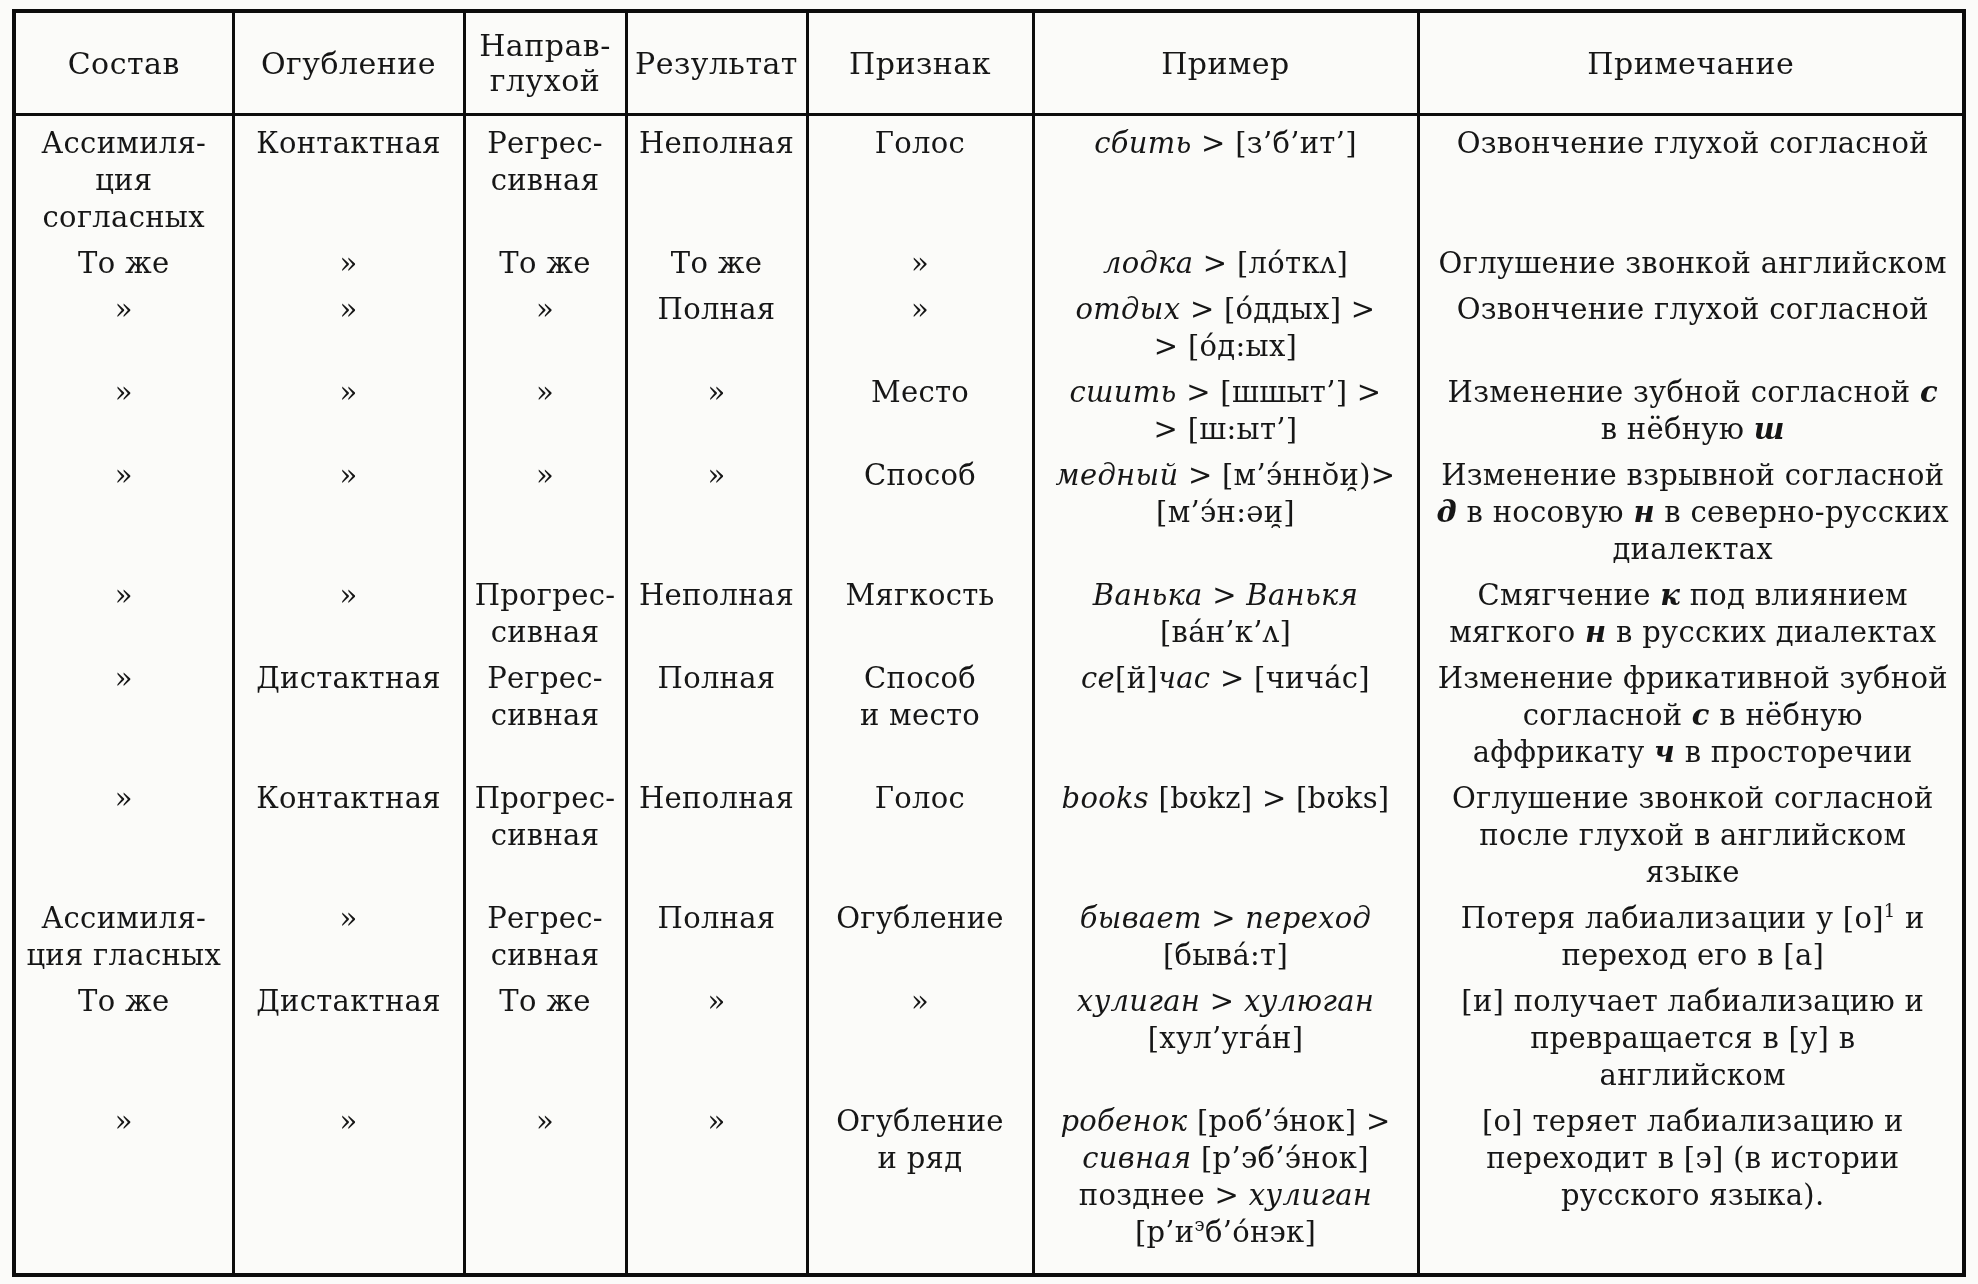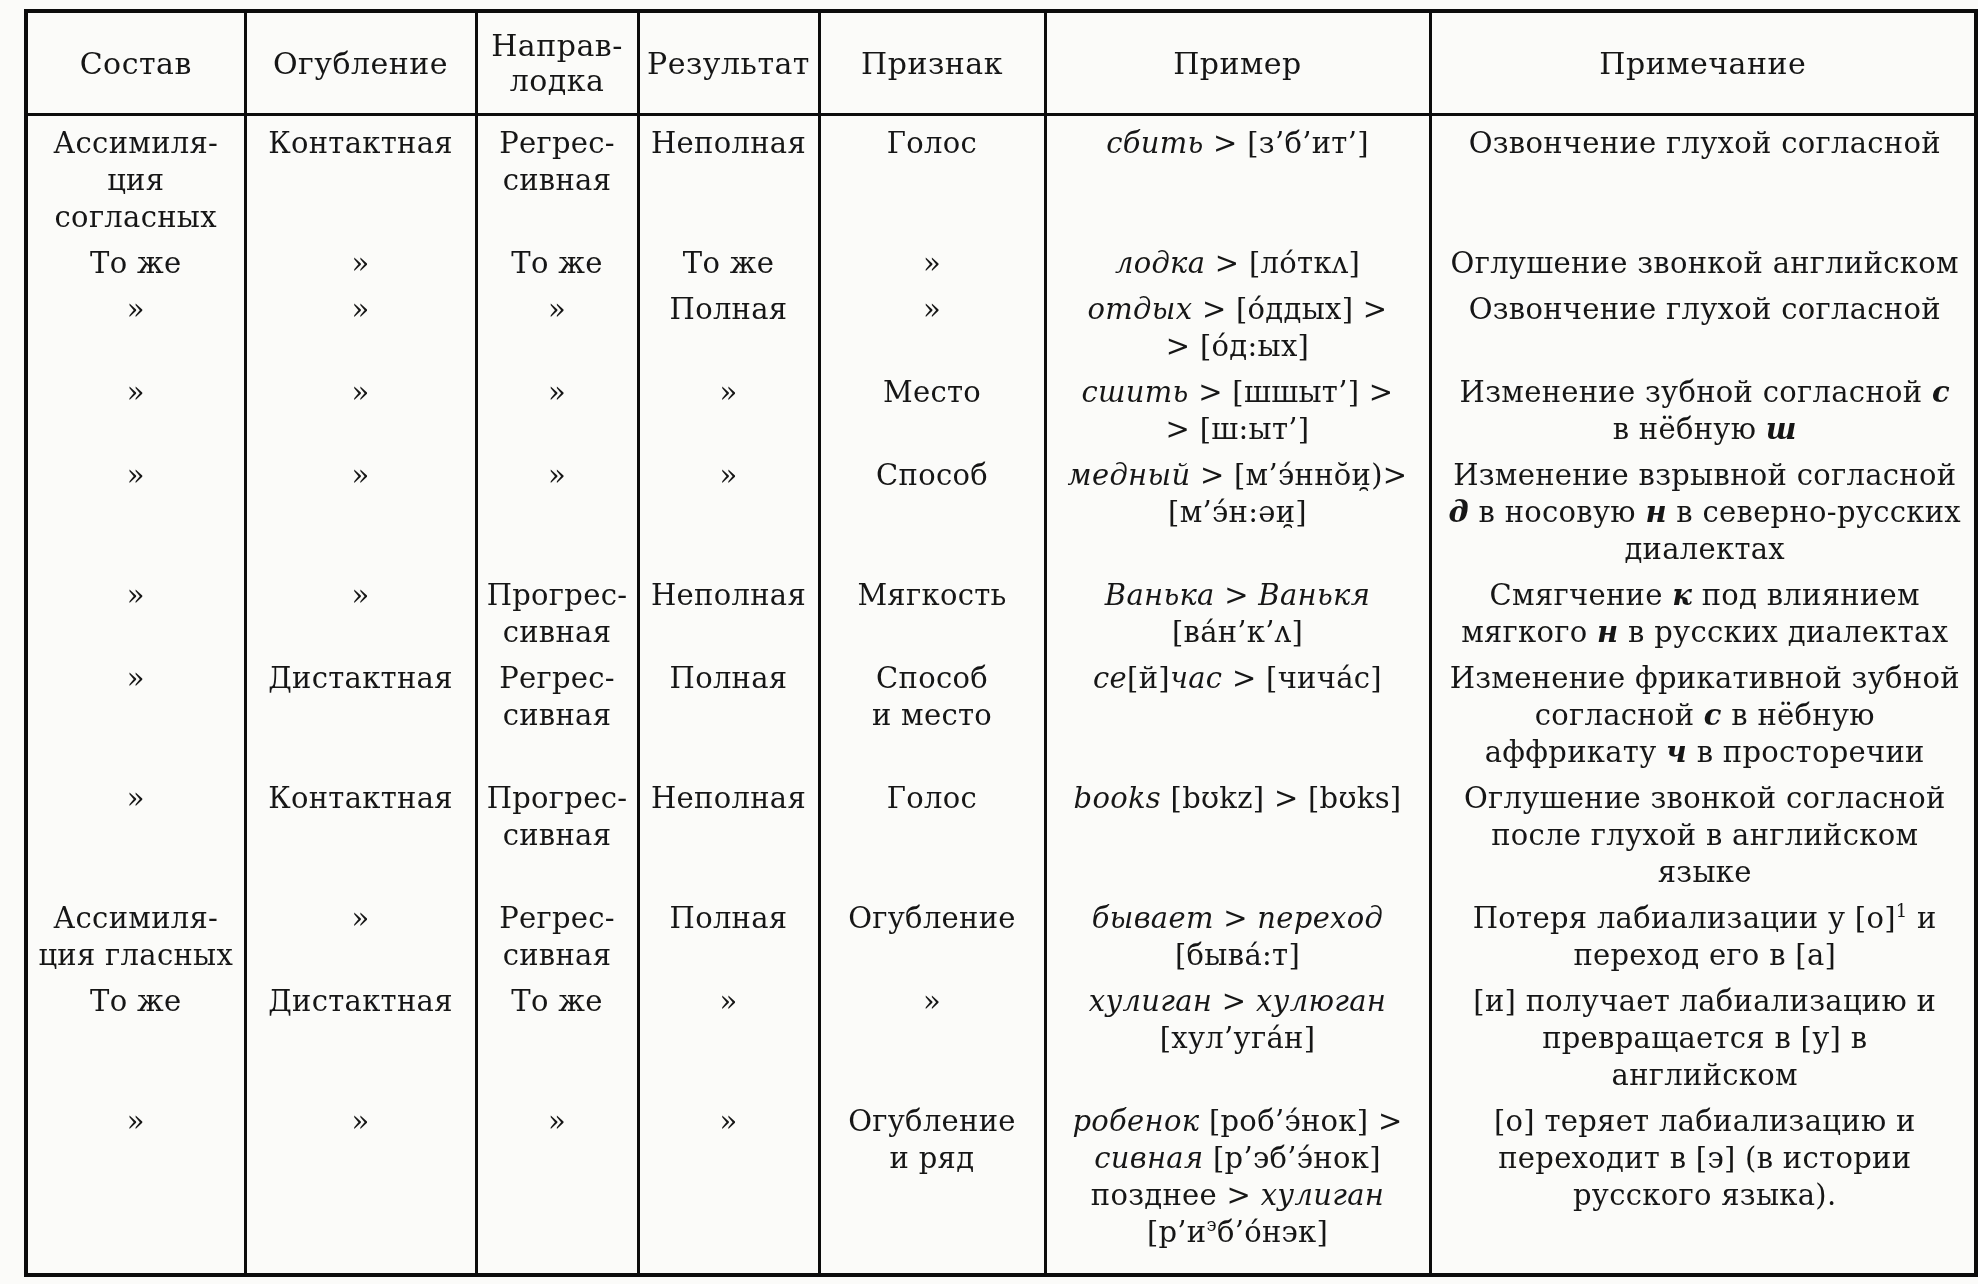--- a/index.html
+++ b/index.html
@@ -10,21 +10,21 @@
   html,body{margin:0;padding:0;background:#e9e9e6;}
   .page{
     position:relative;
     width:1978px;height:1284px;
     background:var(--paper);
     overflow:hidden;
     font-family:"DejaVu Serif","Liberation Serif",serif;
     color:var(--ink);
   }
   table.ling{
-    position:absolute;left:24px;top:9px;
+    position:absolute;left:12px;top:9px;
     width:1900px;
     border-collapse:collapse;
     table-layout:fixed;
     border:4px solid var(--line);
   }
   thead th{
     font-weight:normal;
     font-size:30px;
     text-align:center;
     vertical-align:middle;
@@ -66,21 +66,21 @@
       <col style="width:181px">
       <col style="width:226px">
       <col style="width:385px">
       <col style="width:546px">
     </colgroup>
     <thead>
       <tr>
         <th>Состав</th>
         <th>Огубление</th>
         <th>Направ-
-лодка</th>
+глухой</th>
         <th>Результат</th>
         <th>Признак</th>
         <th>Пример</th>
         <th>Примечание</th>
       </tr>
     </thead>
     <tbody>
         <tr>
           <td class="col-sostav">Ассимиля-<br>ция<br>согласных</td>
           <td class="col-otstoyanie">Контактная</td>

